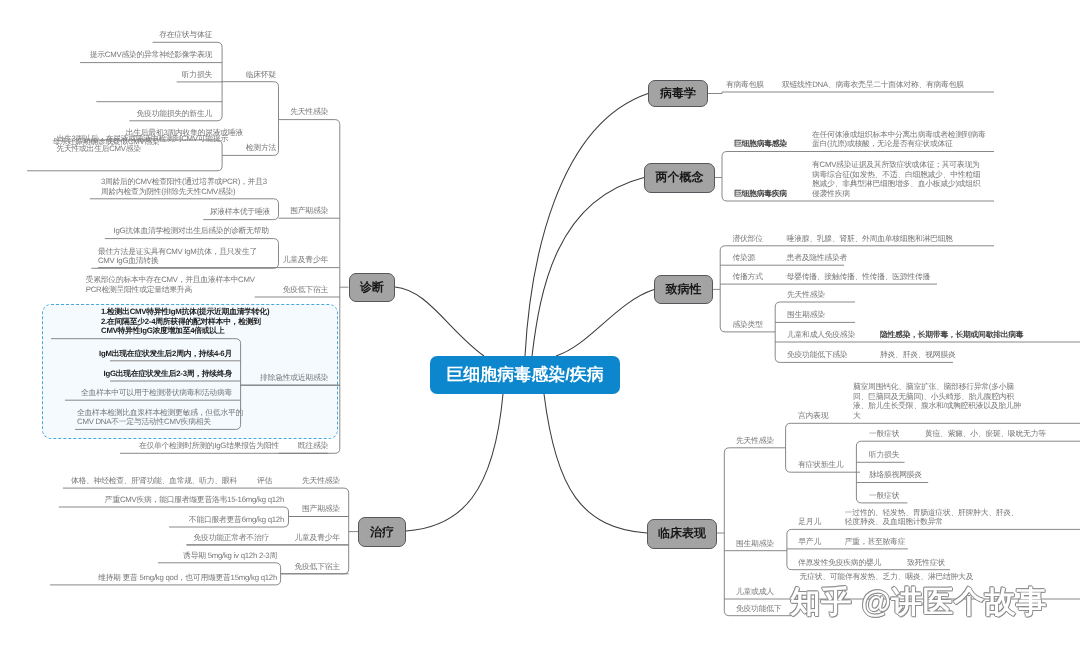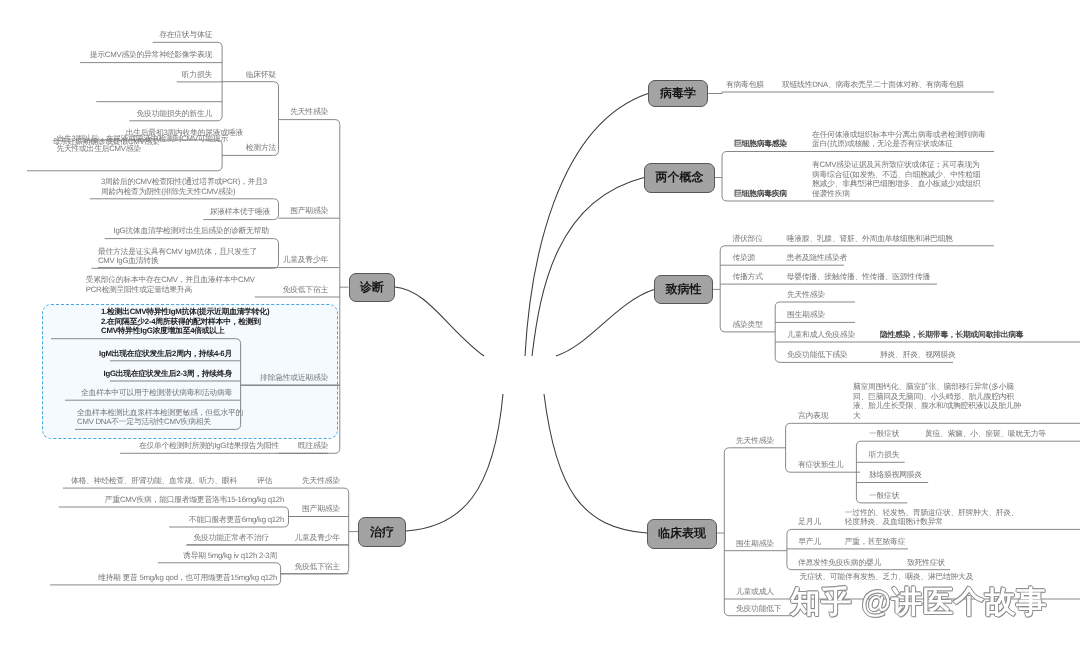--- a/index.html
+++ b/index.html
@@ -140,20 +140,23 @@
 <path d="M 169.1 527.0 L 283.5 527.0 Q 288.5 527.0 288.5 522.0" fill="none" stroke="#7a7a7a" stroke-width="0.9"></path>
 <path d="M 288.5 512.0 L 288.5 522.0" fill="none" stroke="#7a7a7a" stroke-width="0.9"></path>
 <path d="M 288.5 516.5 L 348.7 516.5" fill="none" stroke="#7a7a7a" stroke-width="0.9"></path>
 <path d="M 186.5 544.9 L 348.7 544.9" fill="none" stroke="#7a7a7a" stroke-width="0.9"></path>
 <path d="M 157.9 562.8 L 275.6 562.8 Q 280.6 562.8 280.6 567.8" fill="none" stroke="#7a7a7a" stroke-width="0.9"></path>
 <path d="M 50.1 584.9 L 275.6 584.9 Q 280.6 584.9 280.6 579.9" fill="none" stroke="#7a7a7a" stroke-width="0.9"></path>
 <path d="M 280.6 567.8 L 280.6 579.9" fill="none" stroke="#7a7a7a" stroke-width="0.9"></path>
 <path d="M 280.6 573.8 L 348.7 573.8" fill="none" stroke="#7a7a7a" stroke-width="0.9"></path>
   </svg>
 
+  <div class="node" id="root-node">
+    <span>巨细胞病毒感染/疾病</span>
+  </div>
 
   <div class="node lvl1" id="b-virology" style="left:648px;top:79.5px;width:60px;height:27.5px;">
     <span>病毒学</span>
     </div>
   <div class="node lvl1" id="b-concepts" style="left:644px;top:163px;width:71px;height:29.5px;">
     <span>两个概念</span>
     </div>
   <div class="node lvl1" id="b-patho" style="left:654px;top:275.4px;width:59px;height:29px;">
     <span>致病性</span>
     </div>

